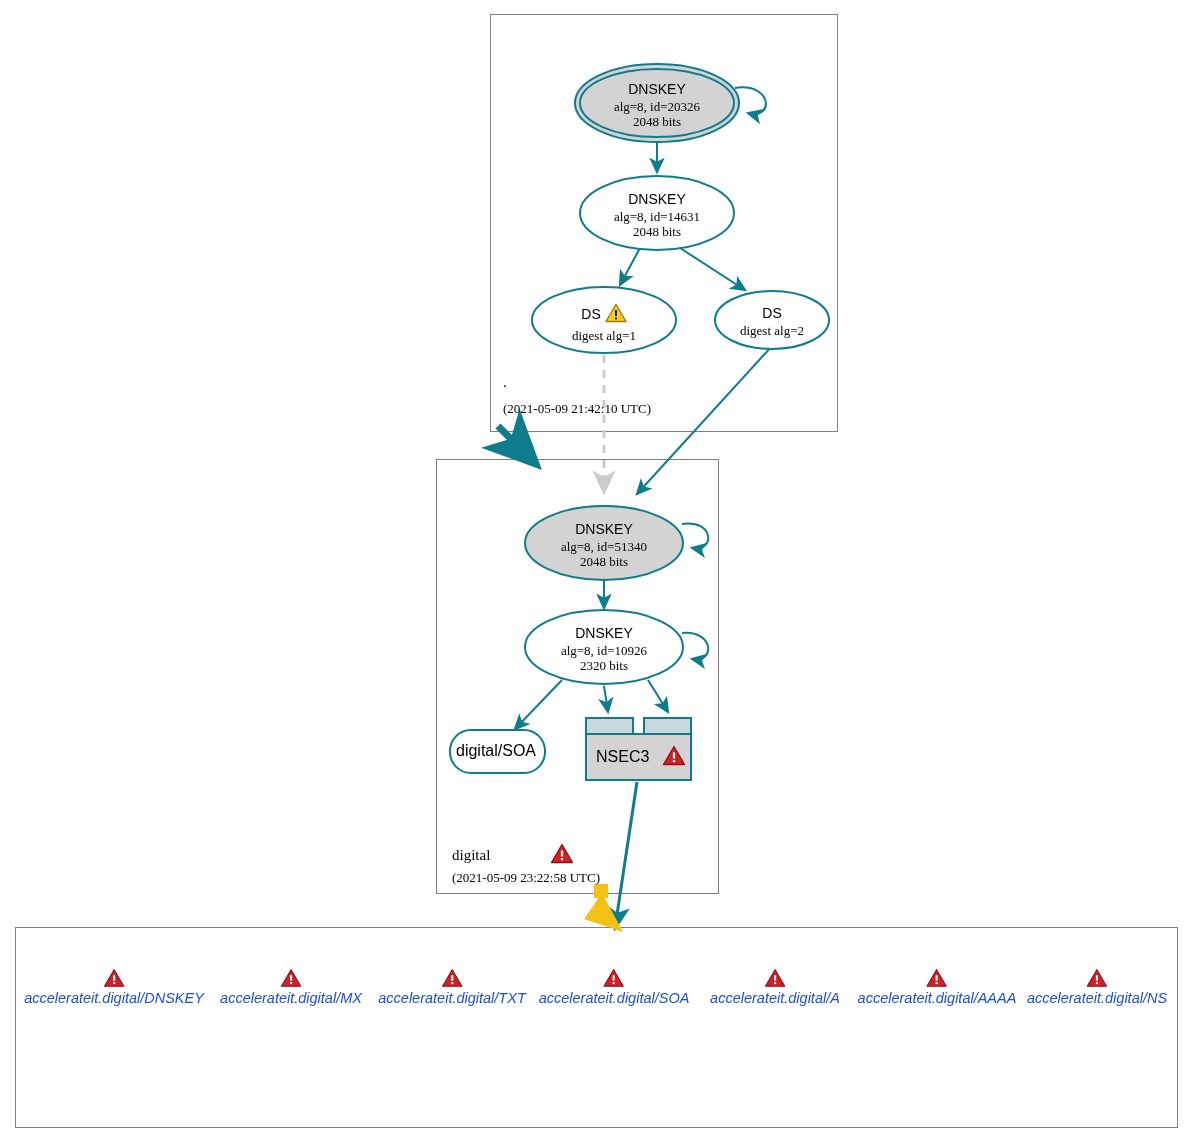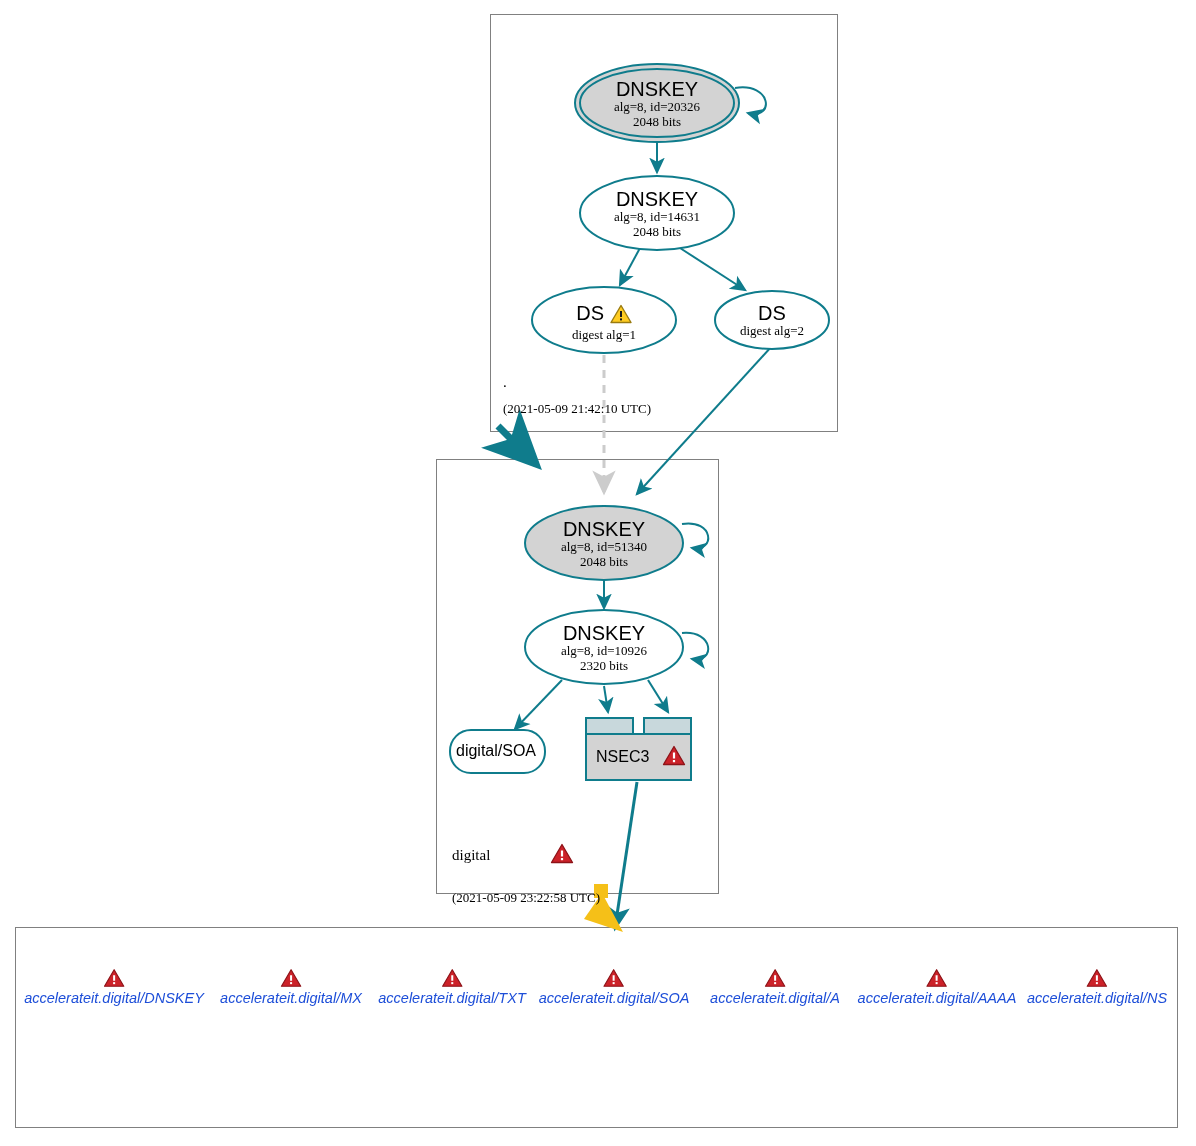--- a/index.html
+++ b/index.html
@@ -45,21 +45,21 @@
   }
   .node-label {
     position: absolute;
     text-align: center;
     white-space: nowrap;
     color: #000000;
     font-family: "Liberation Serif", "DejaVu Serif", serif;
     pointer-events: none;
   }
   .nl-title {
-    font-size: 20px;
+    font-size: 14px;
     line-height: 20px;
     font-family: "Liberation Sans", "DejaVu Sans", sans-serif;
   }
   .nl-sub {
     font-size: 13px;
     line-height: 15px;
   }
   .rrset-label {
     position: absolute;
     font-family: Liberation Sans, sans-serif;
@@ -249,21 +249,21 @@
     <div style="display:flex; align-items:center; gap:60px;">
       <span class="zone-name">digital</span>
       <span>
         <svg width="24" height="21" viewBox="0 0 24 21">
           <path d="M12,1.5 L22.5,19.5 L1.5,19.5 z" fill="#cc2229" stroke="#8e1318" stroke-width="1.3" stroke-linejoin="round"></path>
           <rect x="10.9" y="7.5" width="2.2" height="6" fill="#ffffff"></rect>
           <rect x="10.9" y="15" width="2.2" height="2.2" fill="#ffffff"></rect>
         </svg>
       </span>
     </div>
-    <div class="zone-time" style="margin-top:22px;">(2021-05-09 23:22:58 UTC)</div>
+    <div class="zone-time" style="margin-top:2px;">(2021-05-09 23:22:58 UTC)</div>
   </div>
 
 
   <div id="bottom-items">
       <div class="bottom-item" style="left: 114px; top: 968px;"><span><svg class="tri-wrap" width="22" height="20" viewBox="0 0 24 21">
             <path d="M12,1.5 L22.5,19.5 L1.5,19.5 z" fill="#cc2229" stroke="#8e1318" stroke-width="1.3" stroke-linejoin="round"></path>
             <rect x="10.9" y="7.5" width="2.2" height="6" fill="#ffffff"></rect>
             <rect x="10.9" y="15" width="2.2" height="2.2" fill="#ffffff"></rect>
           </svg></span><span class="bi-text">accelerateit.digital/DNSKEY</span></div>
       <div class="bottom-item" style="left: 291px; top: 968px;"><span><svg class="tri-wrap" width="22" height="20" viewBox="0 0 24 21">

